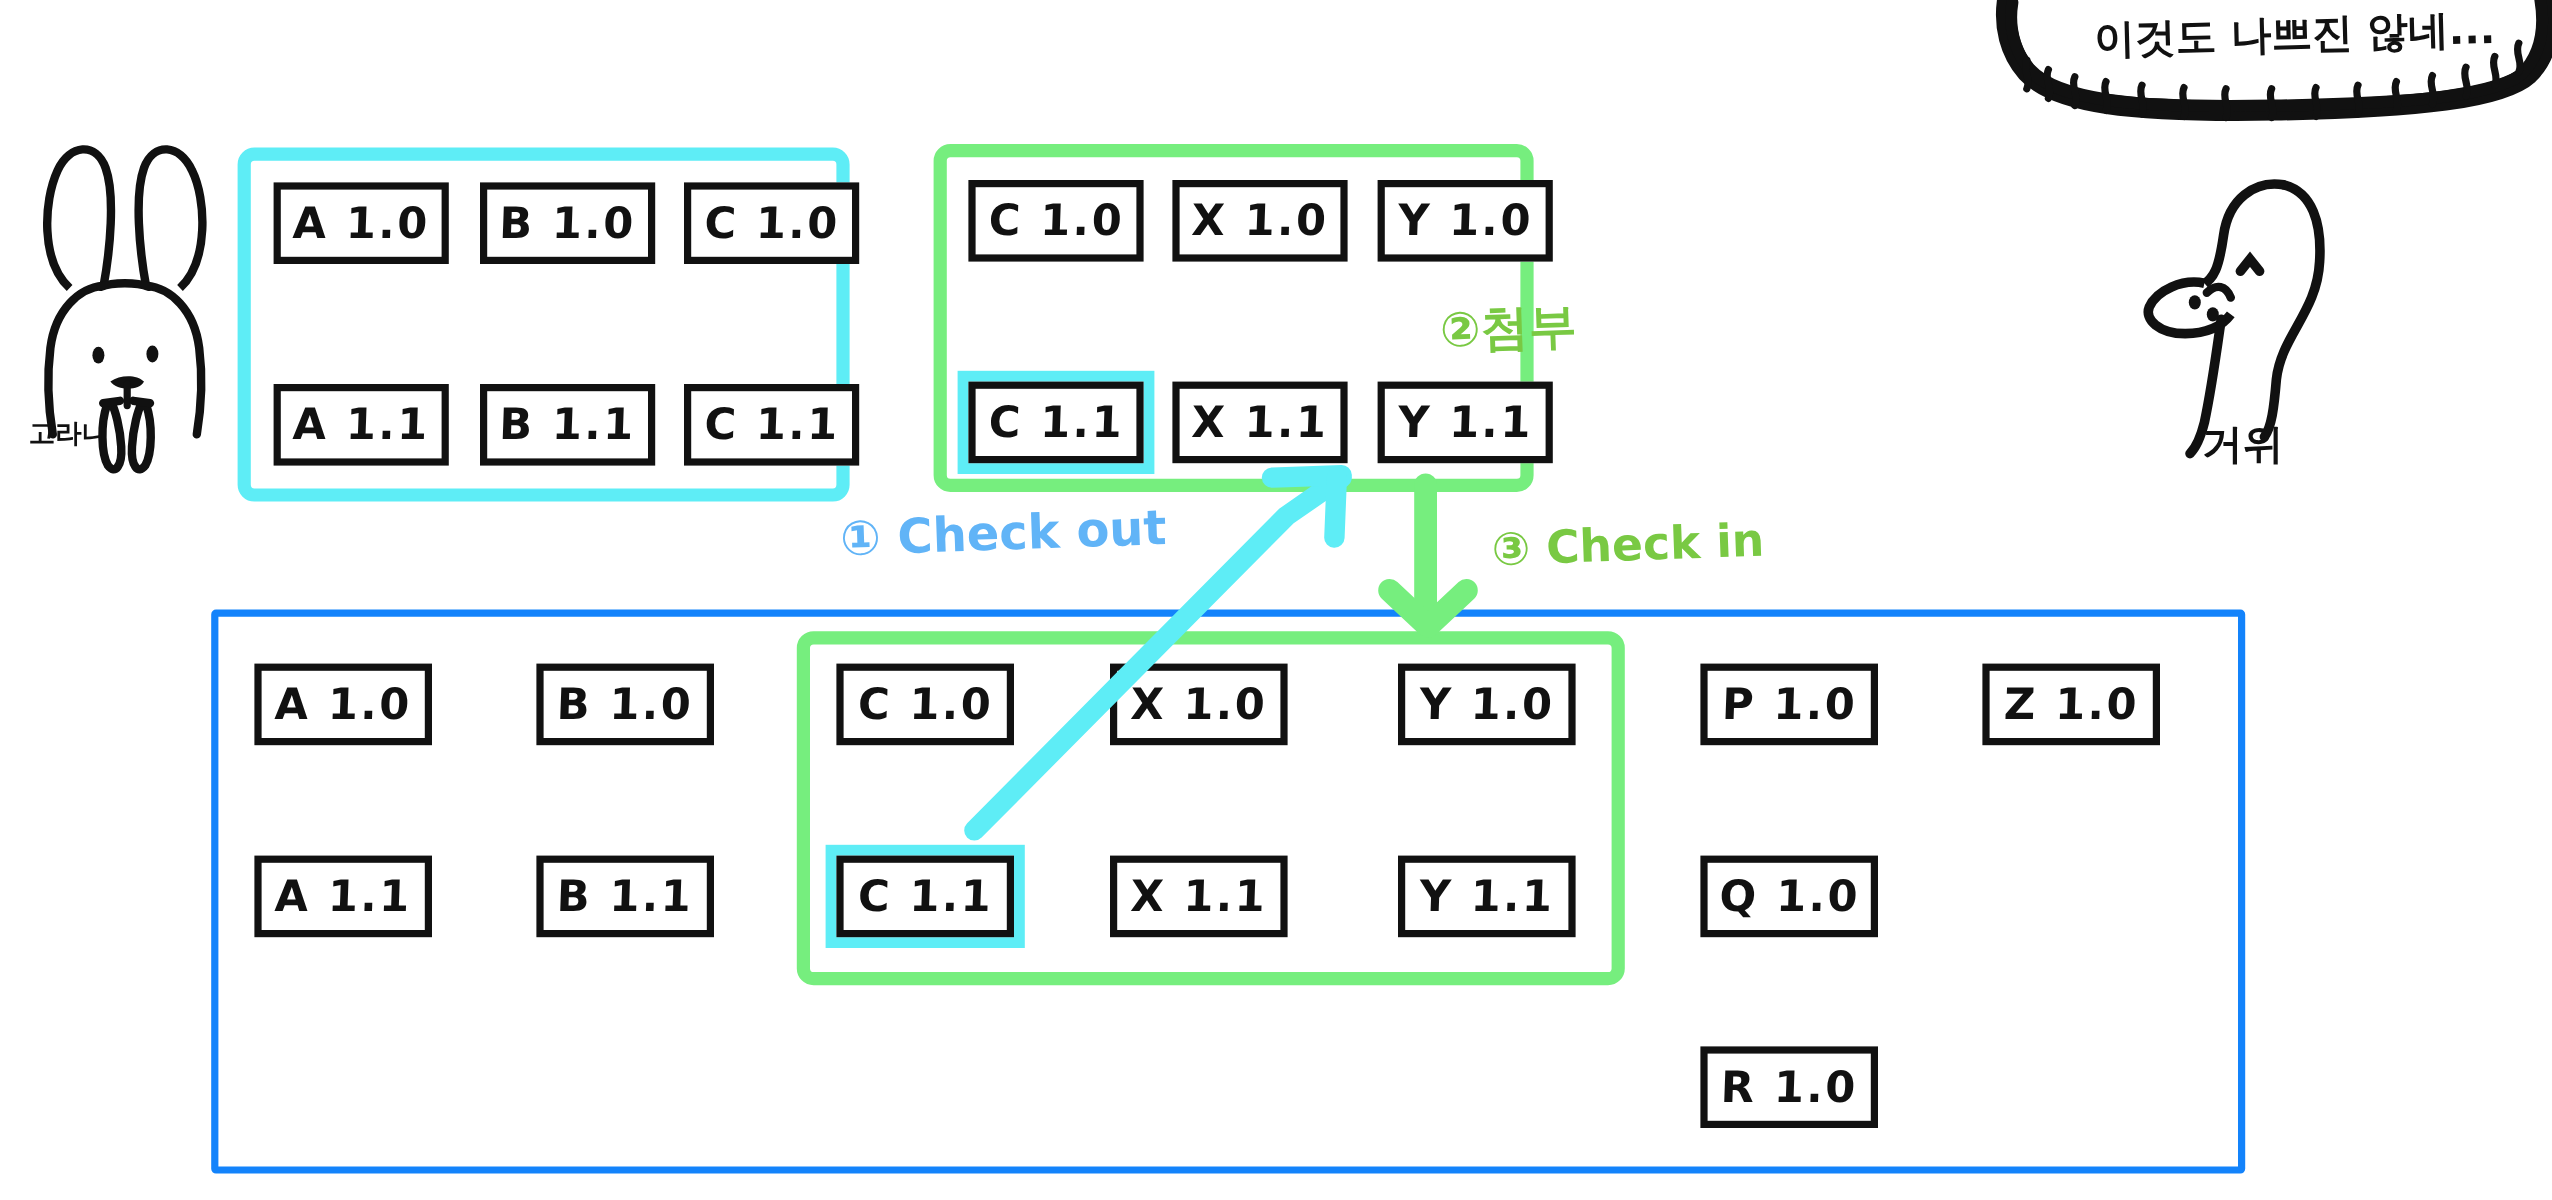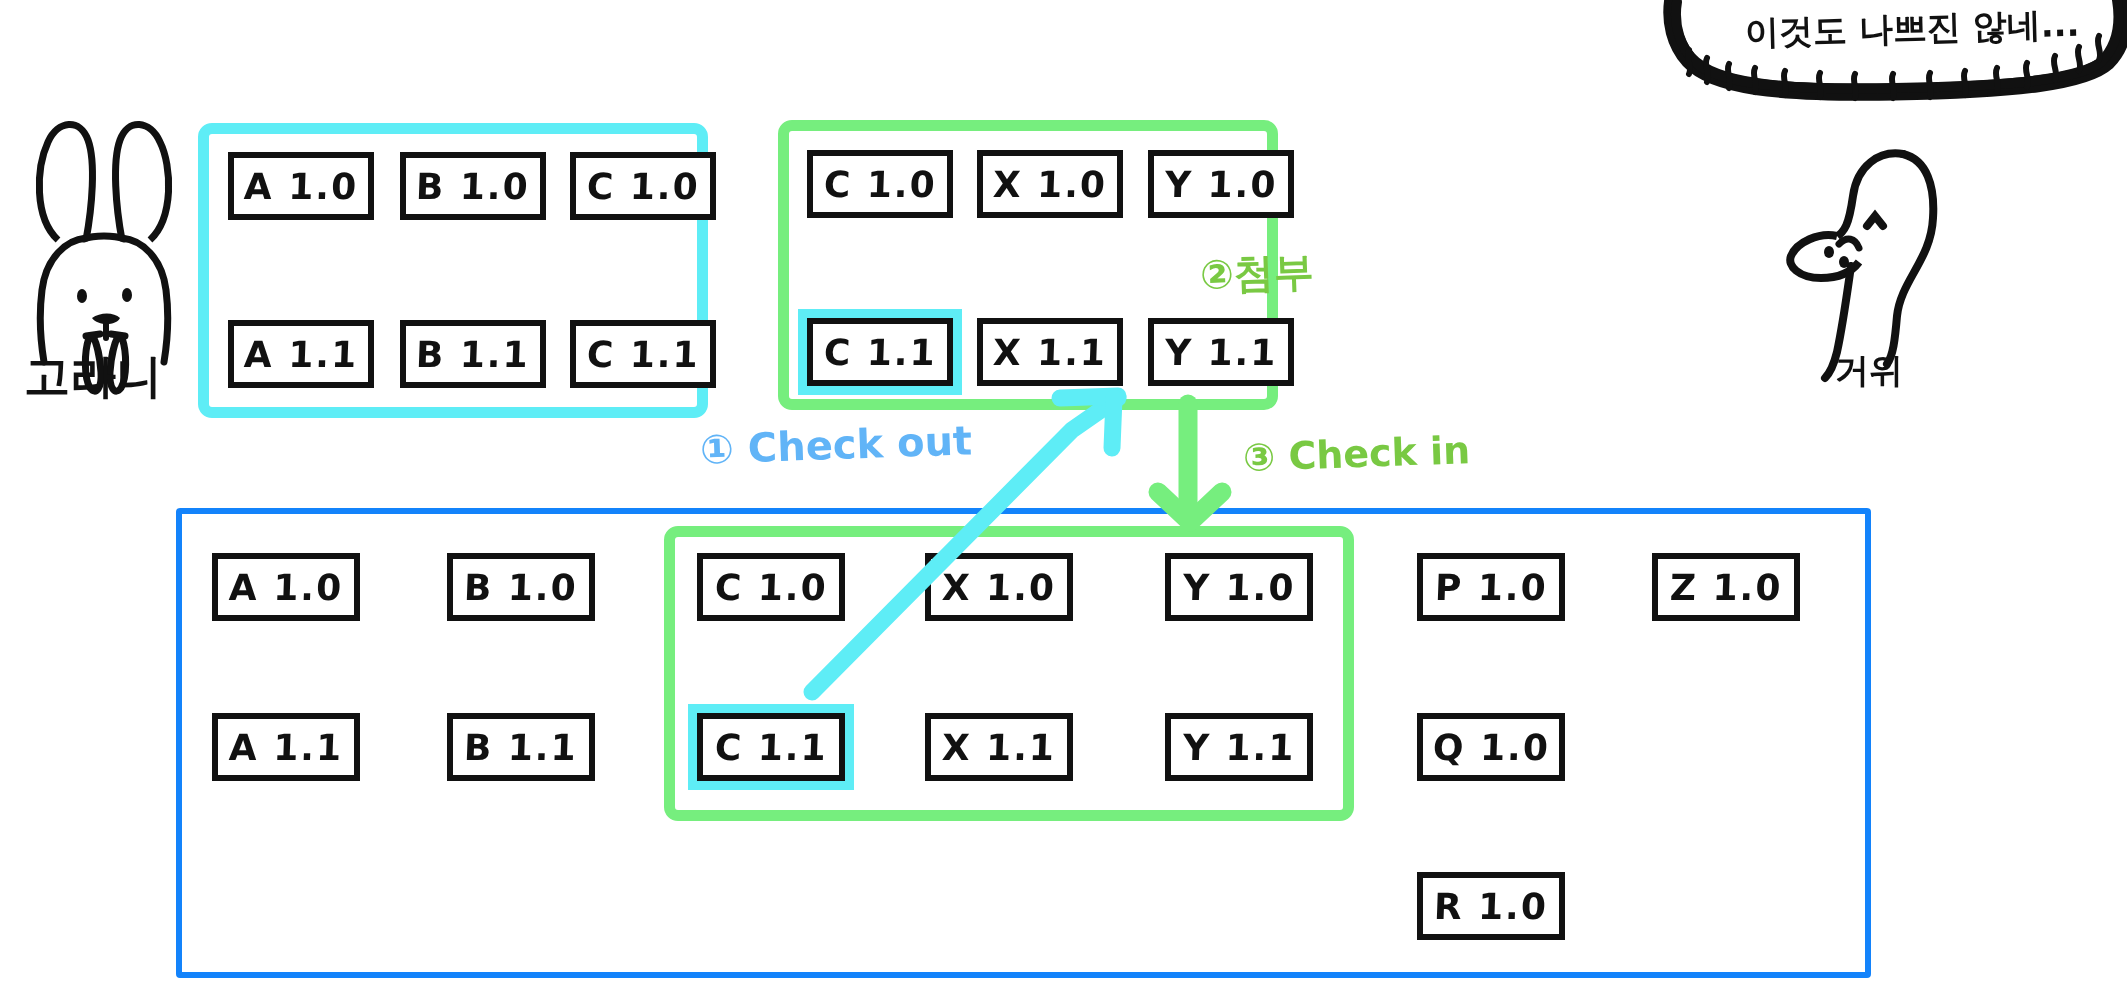--- a/index.html
+++ b/index.html
@@ -120,21 +120,21 @@
     <ellipse cx="68" cy="196" rx="5" ry="7" fill="#111"></ellipse>
     <ellipse cx="113" cy="195" rx="5" ry="7" fill="#111"></ellipse>
 
     <path d="M78,218 C86,212 100,212 106,218 C102,226 84,226 78,218 Z" fill="#111"></path>
     <path d="M92,220 L92,238" stroke="#111" stroke-width="6" stroke-linecap="round"></path>
 
     <path d="M75,238 C70,252 70,278 76,288 C82,296 88,288 87,272 C86,256 82,242 79,236" fill="none" stroke="#111" stroke-width="7" stroke-linecap="round"></path>
     <path d="M108,238 C113,252 113,278 107,288 C101,296 95,288 96,272 C97,256 101,242 104,236" fill="none" stroke="#111" stroke-width="7" stroke-linecap="round"></path>
     <path d="M72,236 L86,234 M97,234 L111,236" stroke="#111" stroke-width="7" stroke-linecap="round"></path>
   </svg>
-  <div class="caption" style="left:24px; top:346px; font-size:46px;">고라니</div>
+  <div class="caption" style="left:24px; top:346px; font-size:22px;">고라니</div>
 
   <svg class="abs" style="left:1785px; top:120px; width:200px; height:240px;" viewBox="0 0 200 240">
     <path d="M118,34 C142,40 150,66 148,98 C146,140 116,160 112,196 C110,220 108,236 102,244" fill="none" stroke="#111" stroke-width="8" stroke-linecap="round"></path>
     <path d="M118,34 C94,30 72,46 68,76 C64,104 60,112 50,118" fill="none" stroke="#111" stroke-width="8" stroke-linecap="round"></path>
 
     <path d="M52,116 C34,112 12,122 6,136 C2,146 14,158 36,158 C58,158 68,150 74,142" fill="#fff" stroke="#111" stroke-width="8" stroke-linejoin="round"></path>
 
     <path d="M66,146 C62,174 58,204 52,232 C48,248 44,254 40,258" fill="none" stroke="#111" stroke-width="8" stroke-linecap="round"></path>
 
     <path d="M82,106 L90,96 L98,106" fill="none" stroke="#111" stroke-width="8" stroke-linecap="round"></path>

